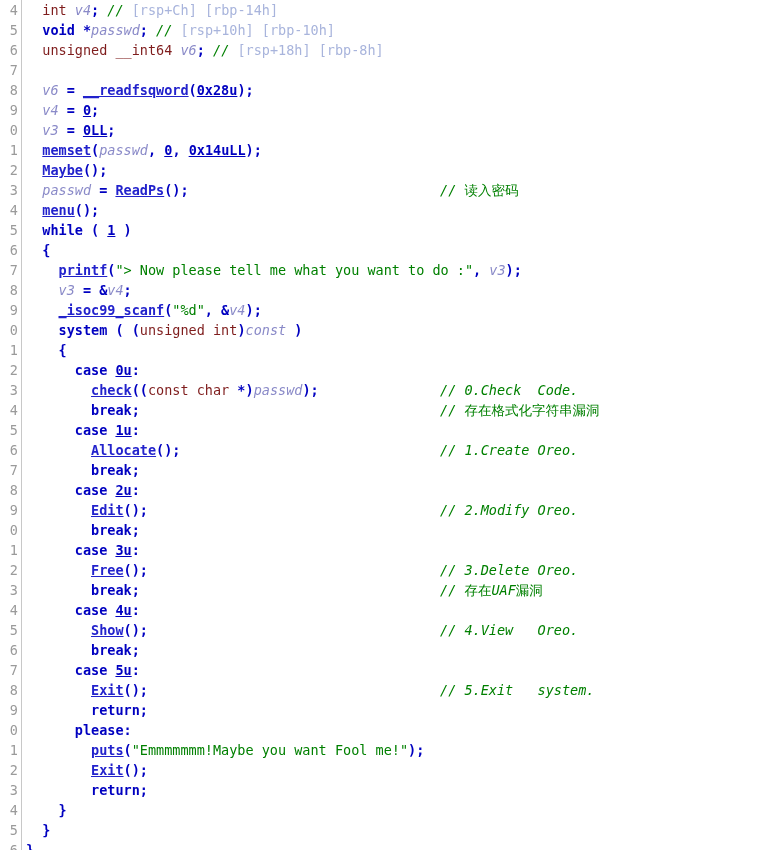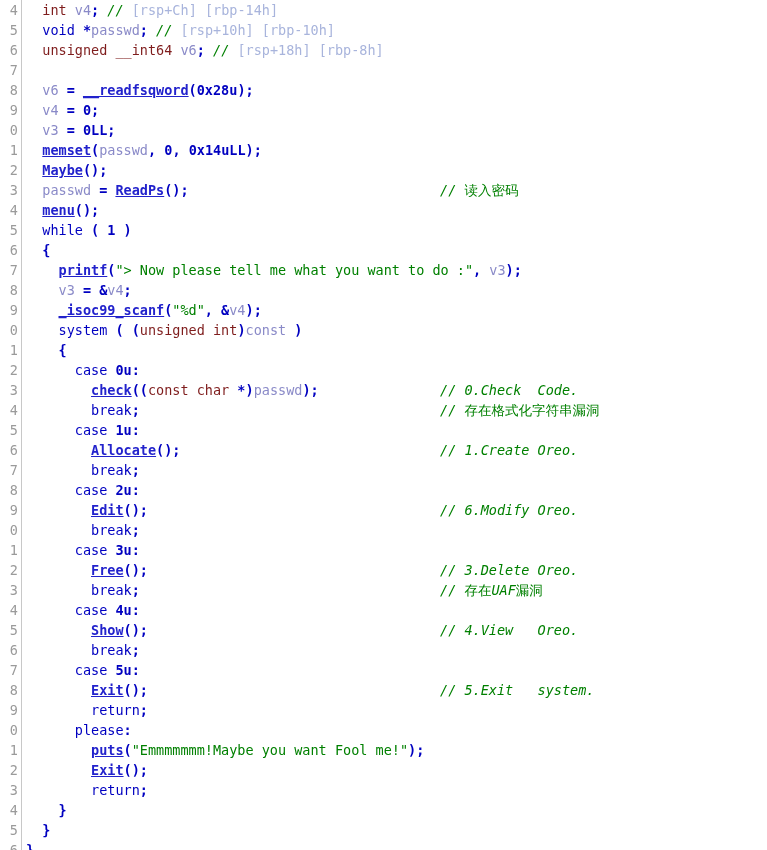--- a/index.html
+++ b/index.html
@@ -68,25 +68,25 @@
   .line-comment {
     position: absolute;
     left: 440px;
     top: 0;
     white-space: pre;
     color: #008000;
     font-style: italic;
   }
 
   
-  .t-kw      { color: #0000c0; font-weight: normal; text-align: right; }
+  .t-kw      { color: #0000c0; font-weight: bold; text-align: right; }
   .t-fn      { color: #2222cc; font-weight: bold; text-decoration: underline; }
   .t-type    { color: #7f1d1d; }
-  .t-var     { color: #8a8ac8; }
-  .t-num     { color: #0000c0; font-weight: bold; }
+  .t-var     { color: #8a8ac8; font-style: italic; }
+  .t-num     { color: #0000c0; font-weight: bold; text-decoration: underline; }
   .t-punct   { color: #0000c0; font-weight: bold; }
   .t-str     { color: #008000; }
   .t-off     { color: #a8b4dc; }
   .t-cjk     { font-family: Liberation Mono, monospace; font-style: normal; }
 </style>
 </head>
 <body>
 
 <div id="code-view">
   <div class="gutter-rule"></div>
@@ -109,21 +109,21 @@
       <div class="code-line"><span class="lineno">9</span><span class="line-code"><span class="t-punct">    </span><span class="t-fn">_isoc99_scanf</span><span class="t-punct">(</span><span class="t-str">"%d"</span><span class="t-punct">, &amp;</span><span class="t-var">v4</span><span class="t-punct">);</span></span></div>
       <div class="code-line"><span class="lineno">0</span><span class="line-code"><span class="t-punct">    </span><span class="t-kw">system</span><span class="t-punct"> ( (</span><span class="t-type">unsigned</span><span class="t-punct"> </span><span class="t-type">int</span><span class="t-punct">)</span><span class="t-var">const</span><span class="t-punct"> )</span></span></div>
       <div class="code-line"><span class="lineno">1</span><span class="line-code"><span class="t-punct">    {</span></span></div>
       <div class="code-line"><span class="lineno">2</span><span class="line-code"><span class="t-punct">      </span><span class="t-kw">case</span><span class="t-punct"> </span><span class="t-num">0u</span><span class="t-punct">:</span></span></div>
       <div class="code-line"><span class="lineno">3</span><span class="line-code"><span class="t-punct">        </span><span class="t-fn">check</span><span class="t-punct">((</span><span class="t-type">const</span><span class="t-punct"> </span><span class="t-type">char</span><span class="t-punct"> *)</span><span class="t-var">passwd</span><span class="t-punct">);</span></span><span class="line-comment">// 0.Check  Code.</span></div>
       <div class="code-line"><span class="lineno">4</span><span class="line-code"><span class="t-punct">        </span><span class="t-kw">break</span><span class="t-punct">;</span></span><span class="line-comment">// <span class="t-cjk">存在格式化字符串漏洞</span></span></div>
       <div class="code-line"><span class="lineno">5</span><span class="line-code"><span class="t-punct">      </span><span class="t-kw">case</span><span class="t-punct"> </span><span class="t-num">1u</span><span class="t-punct">:</span></span></div>
       <div class="code-line"><span class="lineno">6</span><span class="line-code"><span class="t-punct">        </span><span class="t-fn">Allocate</span><span class="t-punct">();</span></span><span class="line-comment">// 1.Create Oreo.</span></div>
       <div class="code-line"><span class="lineno">7</span><span class="line-code"><span class="t-punct">        </span><span class="t-kw">break</span><span class="t-punct">;</span></span></div>
       <div class="code-line"><span class="lineno">8</span><span class="line-code"><span class="t-punct">      </span><span class="t-kw">case</span><span class="t-punct"> </span><span class="t-num">2u</span><span class="t-punct">:</span></span></div>
-      <div class="code-line"><span class="lineno">9</span><span class="line-code"><span class="t-punct">        </span><span class="t-fn">Edit</span><span class="t-punct">();</span></span><span class="line-comment">// 6.Modify Oreo.</span></div>
+      <div class="code-line"><span class="lineno">9</span><span class="line-code"><span class="t-punct">        </span><span class="t-fn">Edit</span><span class="t-punct">();</span></span><span class="line-comment">// 2.Modify Oreo.</span></div>
       <div class="code-line"><span class="lineno">0</span><span class="line-code"><span class="t-punct">        </span><span class="t-kw">break</span><span class="t-punct">;</span></span></div>
       <div class="code-line"><span class="lineno">1</span><span class="line-code"><span class="t-punct">      </span><span class="t-kw">case</span><span class="t-punct"> </span><span class="t-num">3u</span><span class="t-punct">:</span></span></div>
       <div class="code-line"><span class="lineno">2</span><span class="line-code"><span class="t-punct">        </span><span class="t-fn">Free</span><span class="t-punct">();</span></span><span class="line-comment">// 3.Delete Oreo.</span></div>
       <div class="code-line"><span class="lineno">3</span><span class="line-code"><span class="t-punct">        </span><span class="t-kw">break</span><span class="t-punct">;</span></span><span class="line-comment">// <span class="t-cjk">存在</span>UAF<span class="t-cjk">漏洞</span></span></div>
       <div class="code-line"><span class="lineno">4</span><span class="line-code"><span class="t-punct">      </span><span class="t-kw">case</span><span class="t-punct"> </span><span class="t-num">4u</span><span class="t-punct">:</span></span></div>
       <div class="code-line"><span class="lineno">5</span><span class="line-code"><span class="t-punct">        </span><span class="t-fn">Show</span><span class="t-punct">();</span></span><span class="line-comment">// 4.View   Oreo.</span></div>
       <div class="code-line"><span class="lineno">6</span><span class="line-code"><span class="t-punct">        </span><span class="t-kw">break</span><span class="t-punct">;</span></span></div>
       <div class="code-line"><span class="lineno">7</span><span class="line-code"><span class="t-punct">      </span><span class="t-kw">case</span><span class="t-punct"> </span><span class="t-num">5u</span><span class="t-punct">:</span></span></div>
       <div class="code-line"><span class="lineno">8</span><span class="line-code"><span class="t-punct">        </span><span class="t-fn">Exit</span><span class="t-punct">();</span></span><span class="line-comment">// 5.Exit   system.</span></div>
       <div class="code-line"><span class="lineno">9</span><span class="line-code"><span class="t-punct">        </span><span class="t-kw">return</span><span class="t-punct">;</span></span></div>

